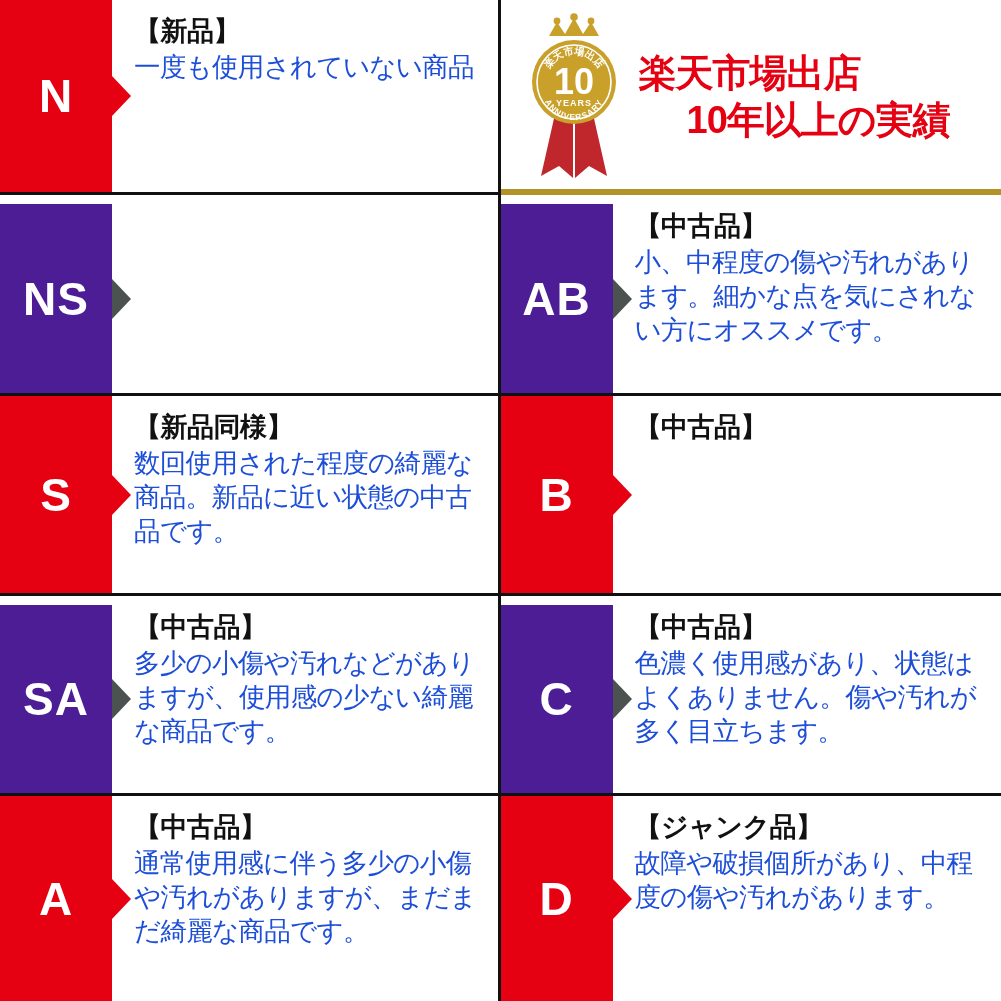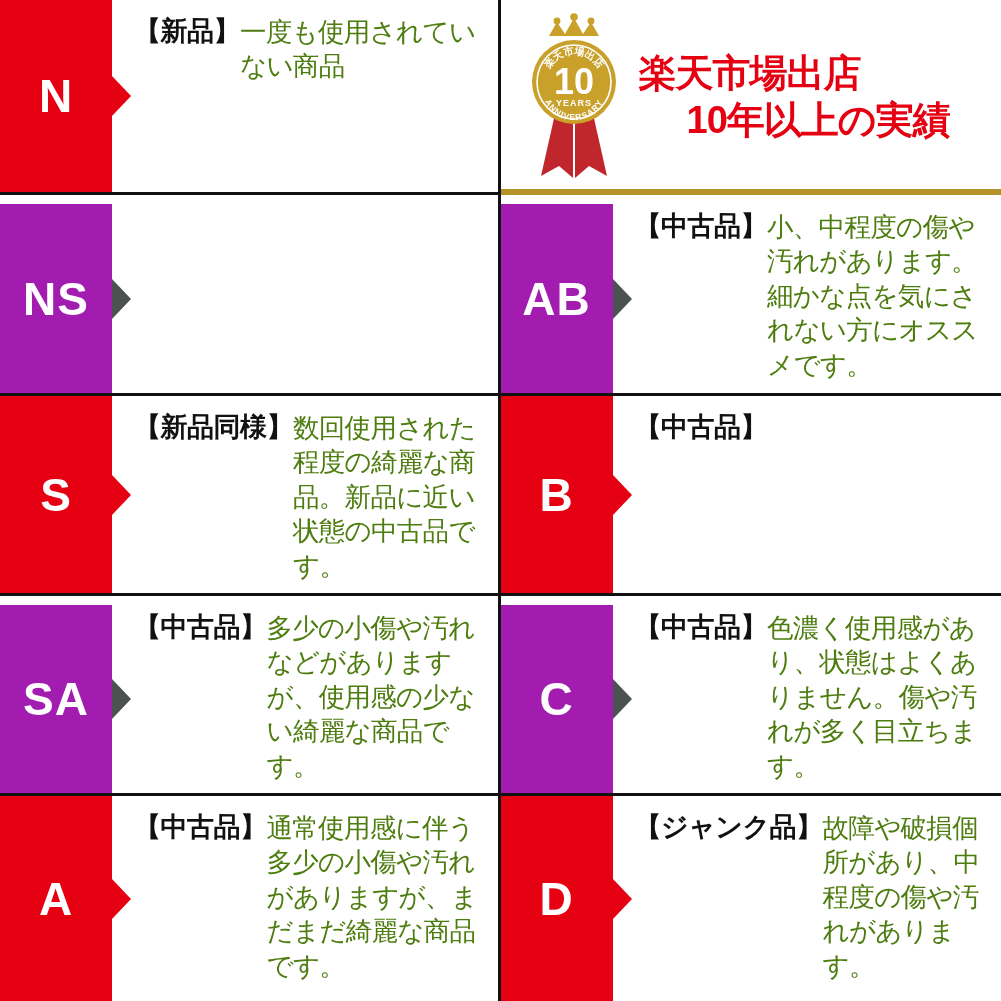--- a/index.html
+++ b/index.html
@@ -49,21 +49,21 @@
     display: flex;
     align-items: center;
     justify-content: center;
     color: #ffffff;
     font-size: 46px;
     font-weight: bold;
     letter-spacing: 1px;
     line-height: 1;
   }
   .badge.red { background: #e50012; }
-  .badge.gray { background: #a21caf; margin-top: 9px; }
+  .badge.gray { background: #4c1d95; margin-top: 9px; }
   
   .badge::after {
     content: "";
     position: absolute;
     left: 100%;
     top: 50%;
     transform: translateY(-50%);
     width: 0;
     height: 0;
     border-top: 20px solid transparent;
@@ -71,34 +71,34 @@
     border-left: 19px solid #e50012;
   }
   .badge.gray::after {
     border-left-color: #4b5250;
   }
   .text-wrap {
     flex: 1 1 auto;
     padding: 14px 10px 10px 22px;
     box-sizing: border-box;
     display: flex;
-    flex-direction: row;
+    flex-direction: column;
     justify-content: flex-start;
   }
   .title {
     font-size: 27px;
     font-weight: bold;
     color: #111111;
     line-height: 1.28;
     letter-spacing: -0.5px;
     white-space: nowrap;
   }
   .desc {
     font-size: 26.5px;
-    color: #4d7c0f;
+    color: #1d4ed8;
     line-height: 1.3;
     letter-spacing: -0.7px;
     margin-top: 1px;
   }
   
   .promo {
     display: flex;
     align-items: center;
     justify-content: flex-start;
     gap: 6px;

